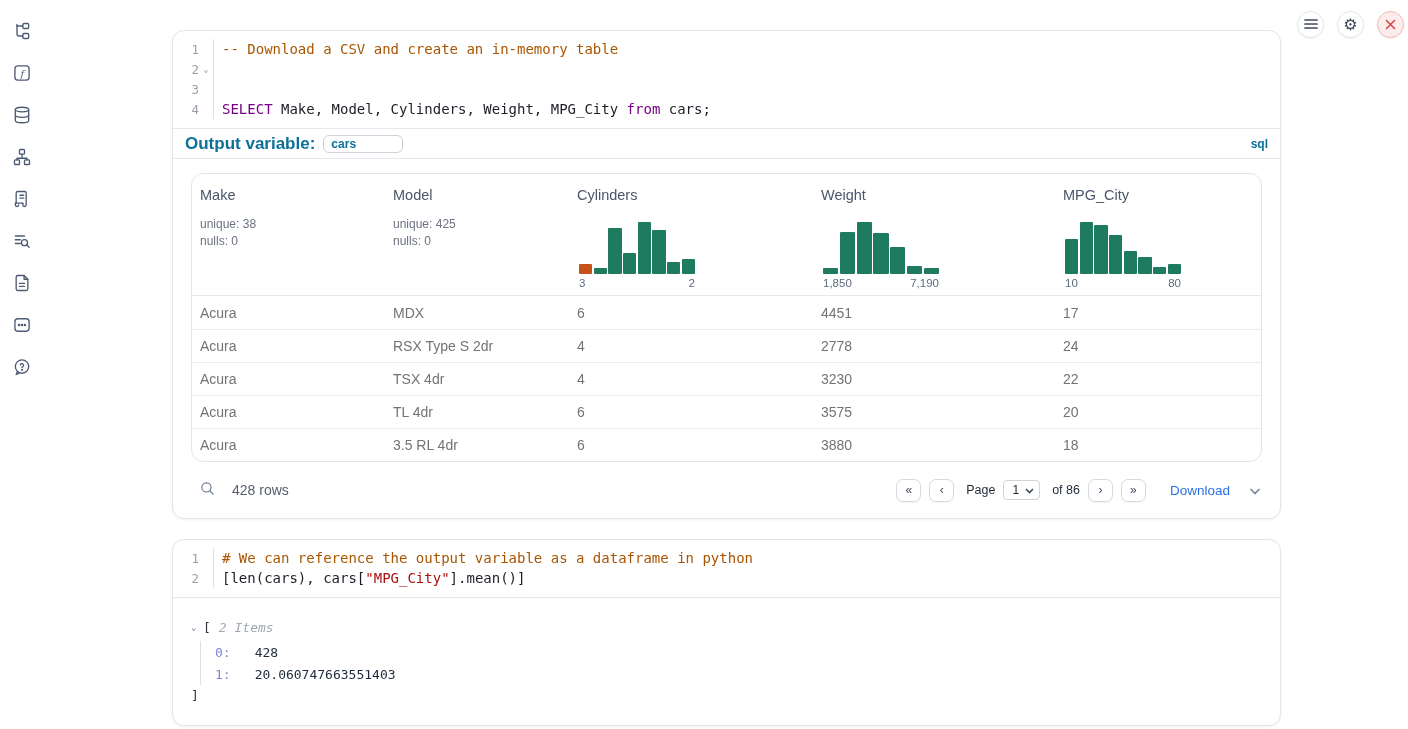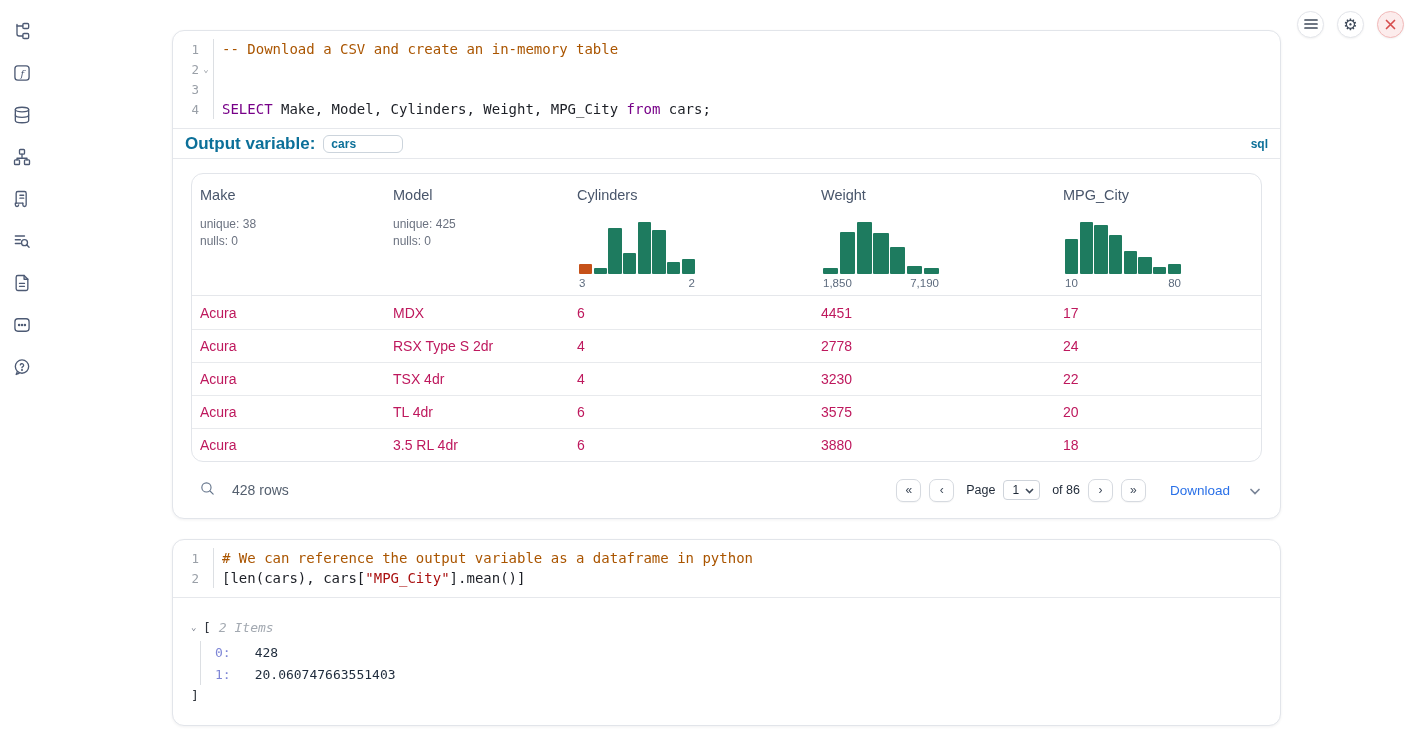--- a/index.html
+++ b/index.html
@@ -57,21 +57,21 @@
   .hist-bars { display:flex; align-items:flex-end; gap:1.5px; height:52px; }
   .hist-bar { flex:1; border-radius:1px; min-height:2px; }
   .hist-axis { display:flex; justify-content:space-between; font-size:11.5px; color:#5d6b7e; margin-top:3px; }
   .c0 { width:164px; flex:0 0 164px; }
   .c1 { width:184px; flex:0 0 184px;margin-left:29px; }
   .c2 { width:244px; flex:0 0 244px; }
   .c3 { width:242px; flex:0 0 242px; }
   .c4 { flex:1; }
   .trow { display:flex; height:33px; border-top:1px solid #e8eaed; align-items:center; }
   .thead + .tbody .trow:first-child { border-top:none; }
-  .tcell { padding-left:8px; font-size:14px; color:#be185d; }
+  .tcell { padding-left:8px; font-size:14px; color:#737373; }
 
   
   .table-footer { display:flex; align-items:center; height:44px; padding:0 20px 0 26px; margin-top:6px; margin-bottom:6px; }
   .search-icon svg { stroke:#64748b; fill:none; stroke-width:1.6; stroke-linecap:round; }
   .row-count { margin-left:16px; font-size:14px; color:#55606f; }
   .pager { margin-left:auto; display:flex; align-items:center; gap:8px; }
   .pg-btn { width:25px; height:23px; border:1px solid #d6dae0; border-radius:7px; background:#fff;
     display:flex; align-items:center; justify-content:center; font-size:12px; color:#3f4a5a;
     box-shadow:0 1px 1px rgba(0,0,0,.04); cursor:pointer; }
   .pg-label { font-size:12.5px; color:#1f2937; margin-left:4px; }

